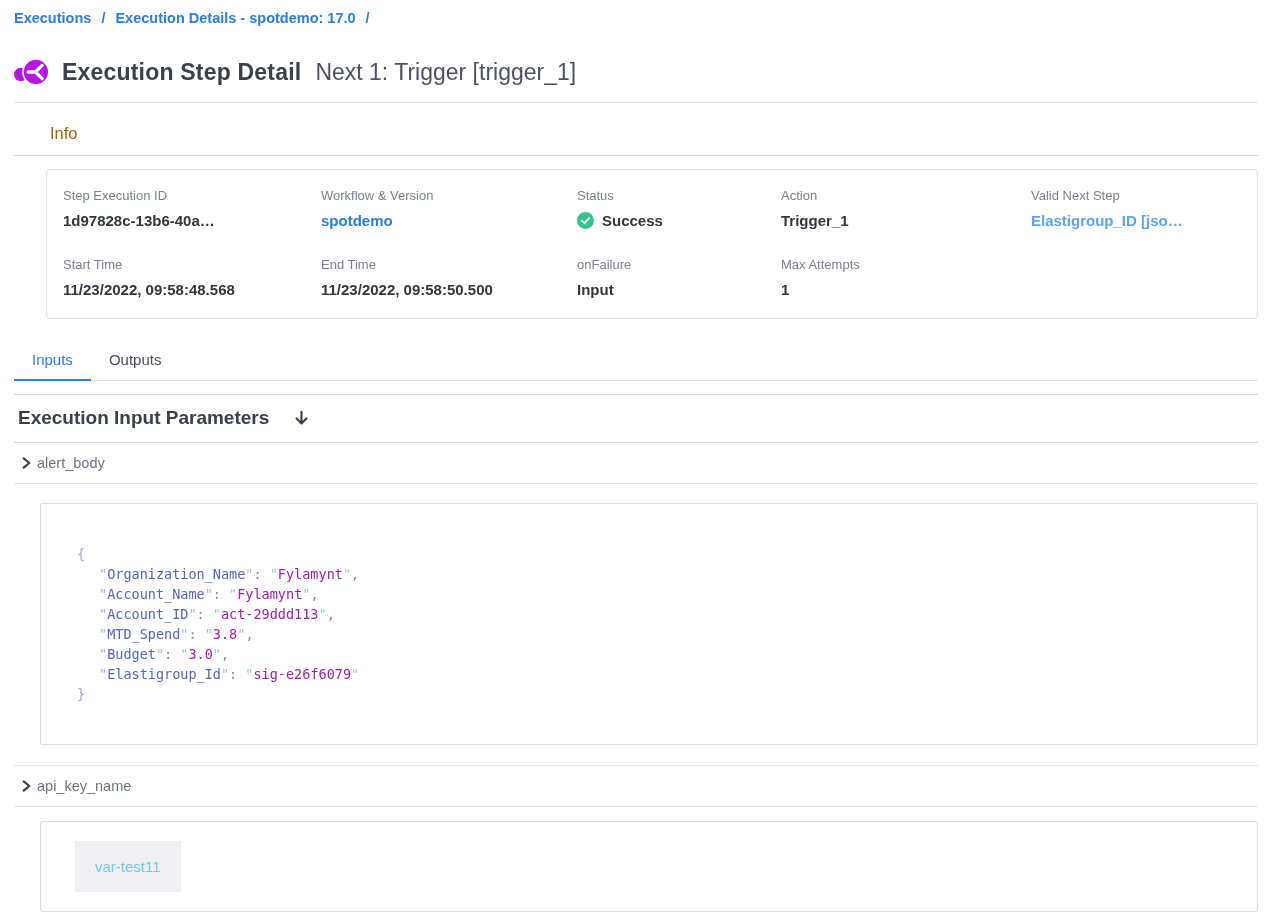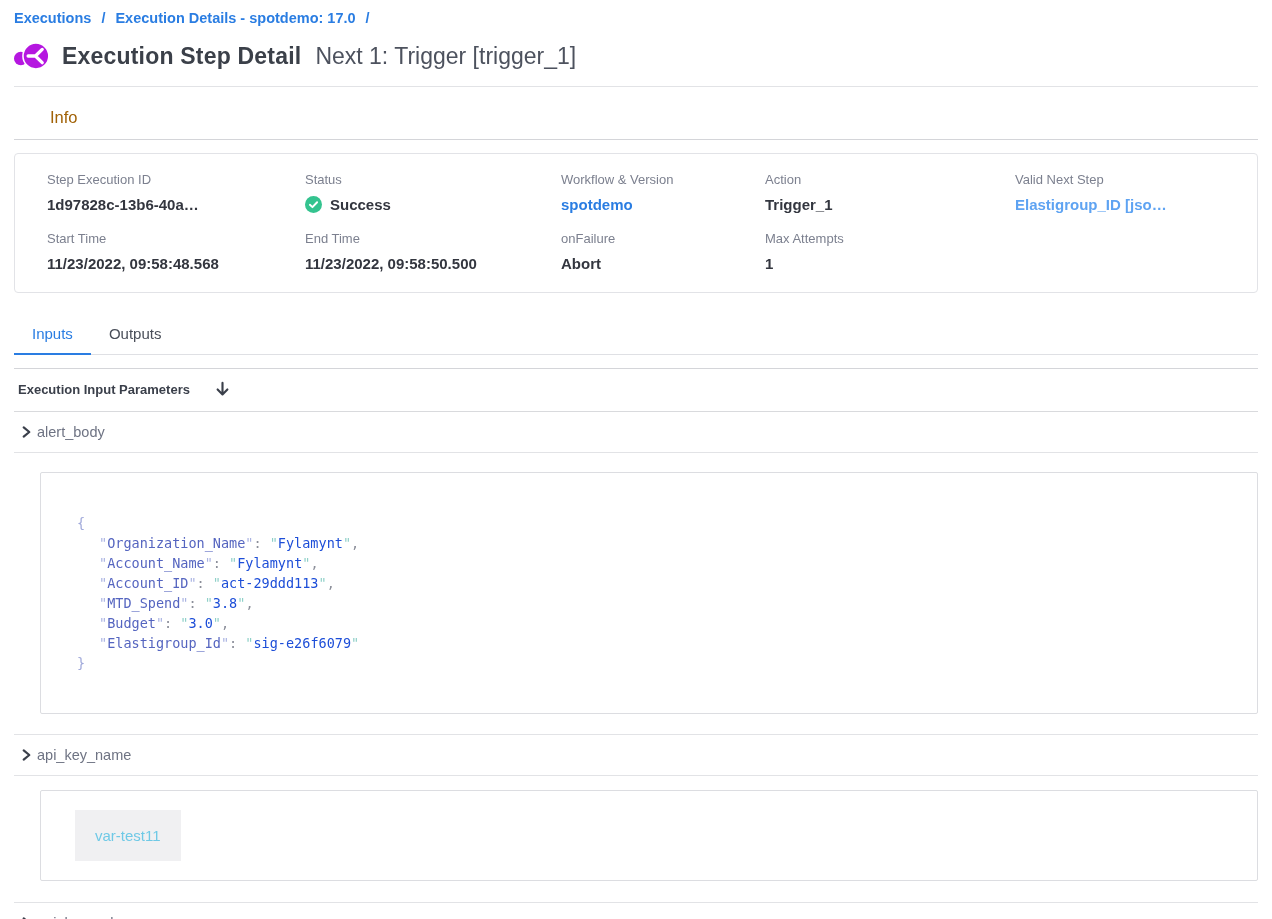--- a/index.html
+++ b/index.html
@@ -6,73 +6,73 @@
   html,body { width:1272px; height:919px; overflow:hidden; background:#fff;
     font-family:"Liberation Sans", sans-serif; color:#3a3f4a; }
   .page { padding:0 14px; }
 
   
   .breadcrumb { padding-top:10px; font-size:14.5px; font-weight:600; color:#2a7de2; }
   .breadcrumb a { color:#2a7de2; text-decoration:none; cursor:pointer; }
   .breadcrumb .sep { margin:0 6px; }
 
   
-  .title-row { display:flex; align-items:center; margin-top:15px; }
+  .title-row { display:flex; align-items:center; margin-top:31px; }
   .logo { width:36px; height:31px; flex:0 0 auto; margin-right:12px; }
   .title-row h1 { font-size:23px; font-weight:700; color:#3b4049; letter-spacing:.2px; }
   .title-row .subtitle { font-size:23px; font-weight:400; color:#4d525e; margin-left:14px; }
 
   .hr { border-top:1px solid #e2e3e6; }
   .hr.strong { border-top:1px solid #d4d5d9; }
   .hr.mt14 { margin-top:14px; }
   .hr.mt12 { margin-top:12px; }
   .hr.mt13 { margin-top:13px; }
   .hr.mt20 { margin-top:20px; }
   .hr.mt21 { margin-top:21px; }
 
   .info-heading { margin-top:21px; font-size:16.5px; font-weight:400; color:#a16207;margin-left:36px; }
 
   
   .info-card { margin-top:13px; border:1px solid #e2e3e7; border-radius:4px;
-    padding:18px 32px 20px; display:grid;
-    grid-template-columns:258px 256px 204px 250px 1fr; row-gap:18px; }
+    padding:18px 16px 20px; display:grid;
+    grid-template-columns:258px 256px 204px 250px 1fr; row-gap:28px;margin-left:32px; }
   .field-label { font-size:13px; color:#7c808f; }
   .field-value { margin-top:9px; font-size:15px; font-weight:600; color:#33363f; }
   .field-value.link { color:#2a7de2; cursor:pointer; }
   .field-value.link-light { color:#5ea3f2; cursor:pointer; }
   .field-value.status-success { display:flex; align-items:center; gap:8px; }
 
   
   .tabs { display:flex; margin-top:25px; border-bottom:1px solid #dfe0e4; }
   .tab { padding:7px 18px 11px; font-size:15px; font-weight:400; color:#494e59; cursor:pointer; }
   .tab.active { color:#2a7de2; border-bottom:2px solid #2a7de2; margin-bottom:-1px; }
 
   
   .params-header { display:flex; align-items:center; gap:24px; padding:12px 4px 13px;
-    font-size:13px; font-weight:700; color:#3a3f4a; border-bottom:1px solid #d9dadd; }
+    font-size:19px; font-weight:700; color:#3a3f4a; border-bottom:1px solid #d9dadd; }
   .params-header svg { cursor:pointer; }
 
   
   .section-row { display:flex; align-items:center; gap:4px; padding:12px 5px;
     border-bottom:1px solid #e2e3e6; cursor:pointer; }
   .section-row.last { border-bottom:none; }
   .section-row .sec-name { font-size:14.5px; color:#6e7383; }
 
   
   .code-box { margin:19px 0 0 26px; border:1px solid #dcdde1; border-radius:2px;
     padding:40px 36px; font-family:"DejaVu Sans Mono", monospace; font-size:13.5px;
     line-height:20px; background:#fff; }
   .cl { white-space:pre; }
   .cl.ind { padding-left:22px; }
   .jb  { color:#9fa8da; }
   .jkq { color:#aab3e2; }
   .jk  { color:#5565c0; }
   .jp  { color:#8b8e99; }
   .jvq { color:#8fd0c8; }
-  .jv  { color:#1d4ed8; }
+  .jv  { color:#a21caf; }
 
   
   .value-box { margin:14px 0 0 26px; border:1px solid #dcdde1; border-radius:2px;
     padding:19px 22px; }
   .chip { display:inline-block; background:#f0f0f2; padding:17px 20px;
     font-size:15px; color:#6fc9e6;margin-left:12px; }
 </style>
 </head>
 <body>
 
@@ -97,54 +97,54 @@
 
   <div class="hr mt14"></div>
 
   <h2 class="info-heading">Info</h2>
   <div class="hr mt12 strong"></div>
 
   <div class="info-card" id="info-grid">
       <div>
         <div class="field-label">Step Execution ID</div>
         <div class="field-value text">1d97828c-13b6-40a…</div>
+      </div>
+      <div>
+        <div class="field-label">Workflow &amp; Version</div>
+        <div class="field-value link">spotdemo</div>
       </div>
       <div>
         <div class="field-label">Status</div>
         <div class="field-value status-success">
           <svg width="17" height="17" viewBox="0 0 16 16">
             <circle cx="8" cy="8" r="8" fill="#34c38f"></circle>
             <path d="M4.6 8.3 L7 10.5 L11.4 5.9" stroke="#fff" stroke-width="1.8" fill="none" stroke-linecap="round" stroke-linejoin="round"></path>
           </svg>
           <span>Success</span>
         </div>
       </div>
       <div>
-        <div class="field-label">Workflow &amp; Version</div>
-        <div class="field-value link">spotdemo</div>
-      </div>
-      <div>
         <div class="field-label">Action</div>
         <div class="field-value text">Trigger_1</div>
       </div>
       <div>
         <div class="field-label">Valid Next Step</div>
         <div class="field-value link-light">Elastigroup_ID [jso…</div>
       </div>
       <div>
         <div class="field-label">Start Time</div>
         <div class="field-value text">11/23/2022, 09:58:48.568</div>
       </div>
       <div>
         <div class="field-label">End Time</div>
         <div class="field-value text">11/23/2022, 09:58:50.500</div>
       </div>
       <div>
         <div class="field-label">onFailure</div>
-        <div class="field-value text">Abort</div>
+        <div class="field-value text">Input</div>
       </div>
       <div>
         <div class="field-label">Max Attempts</div>
         <div class="field-value text">1</div>
       </div>
     </div>
 
   <div class="tabs" id="tabs">
       <div class="tab active">Inputs</div>
       <div class="tab">Outputs</div>

